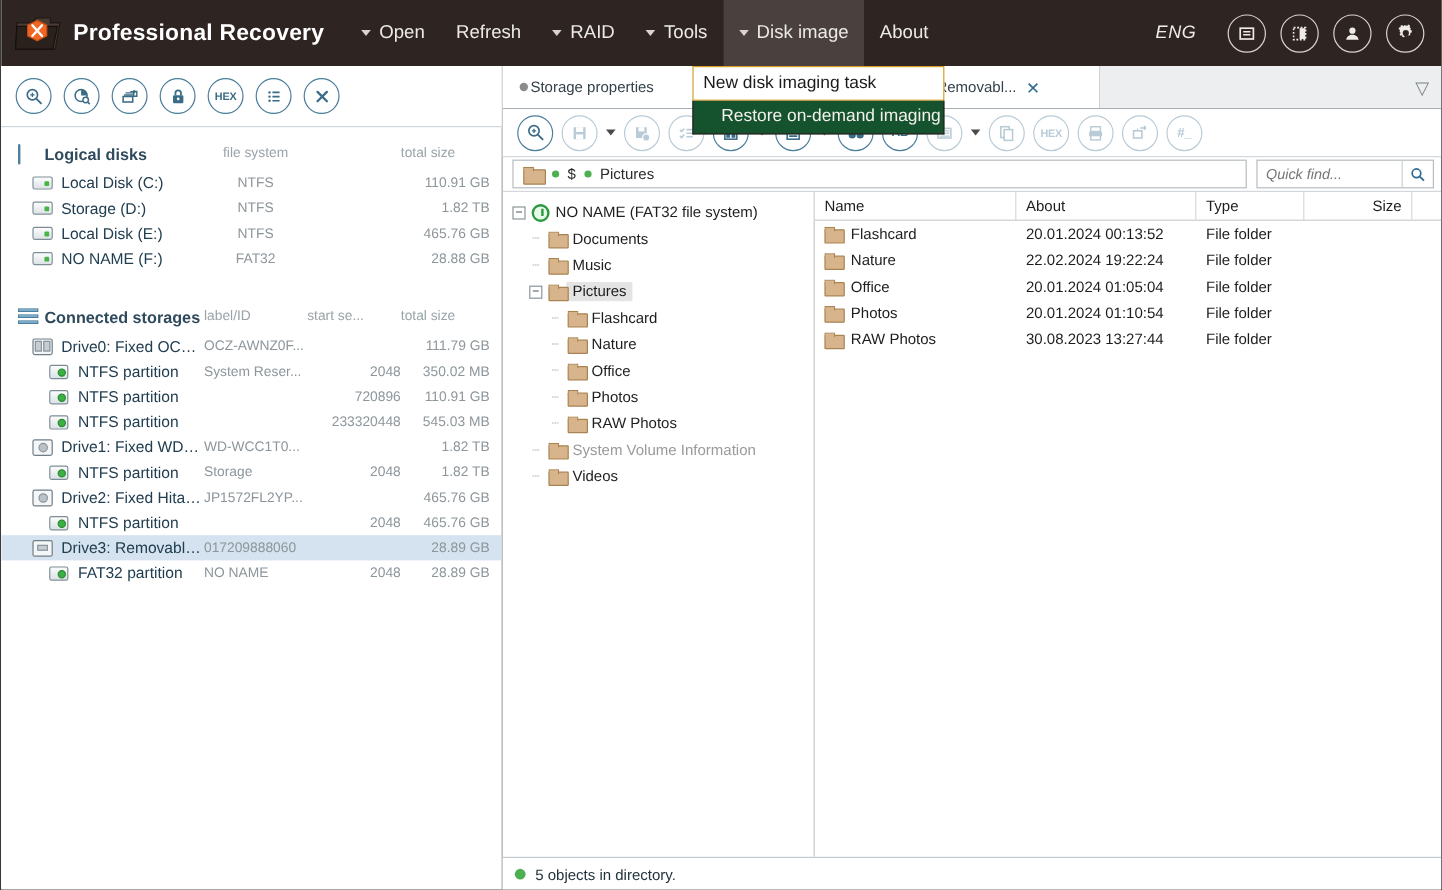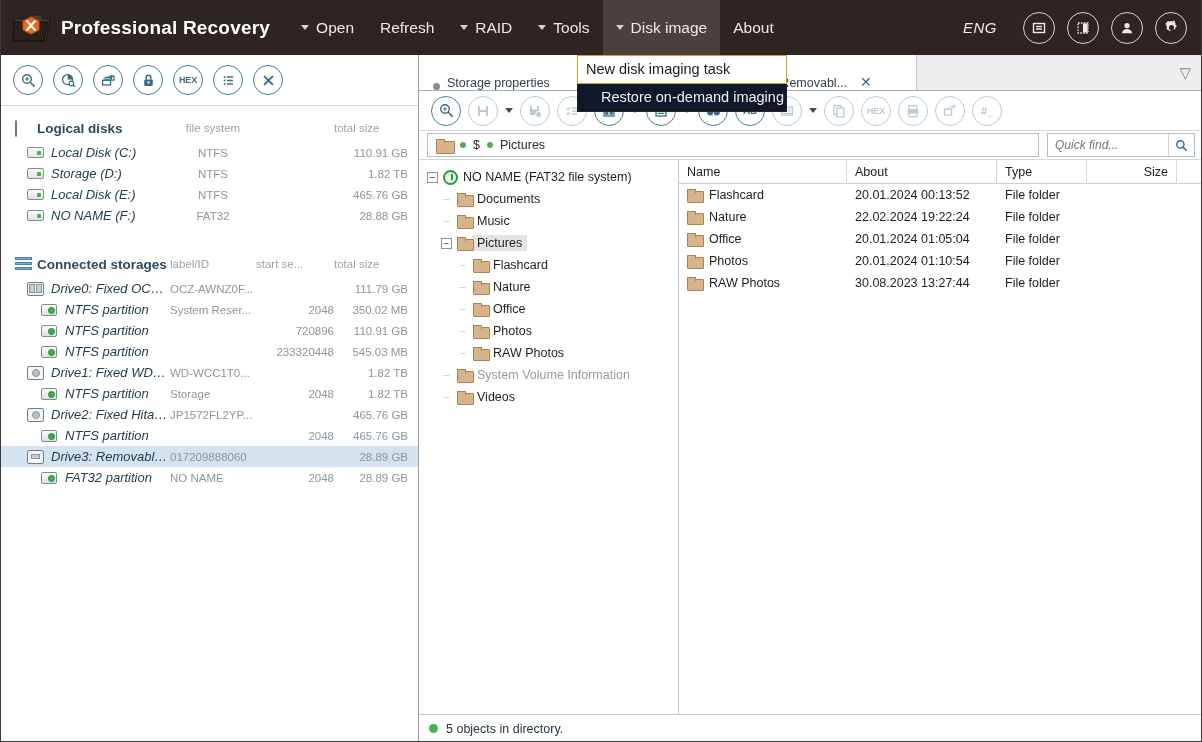--- a/index.html
+++ b/index.html
@@ -57,21 +57,21 @@
   
   .dropdown {
     position: absolute; left: 576px; top: 55px; z-index: 60;
     width: 210px;
     font-size: 14.5px;
   }
   .dd-item {
     padding: 4px 8px 5px 8px; line-height: 18px; white-space: nowrap;
   }
   .dd-item.hover { background: #ffffff; color: #1b1b1b; border: 1.6px solid #d79e28; }
-  .dd-item.normal { background: #0f172a; color: #f3f0ed; border: 1.6px solid #2e2522; border-top: none; padding-left: 23px;}
+  .dd-item.normal { background: #14532d; color: #f3f0ed; border: 1.6px solid #2e2522; border-top: none; padding-left: 23px;}
 
   
   .body { display: flex; height: 687px; background:#fff; }
   .left-pane {
     width: 418px; flex: 0 0 418px; background: #ffffff;
     border-right: 1px solid #9b9b9b;
     display: flex; flex-direction: column;
   }
   .right-pane { flex: 1 1 auto; display: flex; flex-direction: column; background: #fff; min-width: 0;}
 
@@ -97,38 +97,38 @@
     padding: 0 10px 0 14px; font-size: 13.5px; font-weight: bold; color: #2f4a5c;
   }
   .grp-head .gi { width: 22px; display:flex; align-items:center; }
   .grp-head .gtitle { flex: 1 1 auto; }
   .col-h { font-size: 11.5px; font-weight: normal; color: #9aa3a8; text-align: left; }
   .row {
     display: flex; align-items: center; height: 21px;
     padding: 0 10px 0 14px; font-size: 13px; color: #213e50;
   }
   .row.sel { background: #d4e3ef; }
-  .row .nm { flex: 1 1 auto; white-space: nowrap; overflow: hidden; text-overflow: ellipsis; font-style: italic; }
+  .row .nm { flex: 1 1 auto; white-space: nowrap; overflow: hidden; text-overflow: ellipsis; }
   .row .c2 { width: 86px; font-size: 11.5px; color: #8d969b; text-align: left; flex: 0 0 86px;
              white-space: nowrap; overflow: hidden; }
   .row .c2.center { text-align: center; }
   .row .c3 { width: 78px; font-size: 11.5px; color: #8d969b; text-align: right; flex: 0 0 78px; }
   .row .c4 { width: 74px; font-size: 11.5px; color: #8d969b; text-align: right; flex: 0 0 74px; }
   .row .ic { width: 24px; flex: 0 0 24px; display: flex; align-items: center; }
   .pad1 { padding-left: 26px; }
   .pad2 { padding-left: 40px; }
   .spacer-12 { height: 12px; }
 
   
   .tabbar {
     height: 36px; display: flex; align-items: stretch;
     background: #ffffff; border-bottom: 1px solid #a8b0b5;
   }
   .tab {
-    display: flex; align-items: flex-end; gap: 7px;
+    display: flex; align-items: center; gap: 2px;
     padding: 0 14px; font-size: 12.5px; color: #33424b;
     border-right: 1px solid #c3c9cd;
     background: #ffffff; max-width: 330px;
   }
   .tab .dot { width: 7px; height: 7px; border-radius: 50%; background: #8b8b8b; flex:0 0 auto;}
   .tab .lbl { white-space: nowrap; overflow: hidden; text-overflow: ellipsis; }
   .tab .x { color: #2d6a90; font-size: 14px; margin-left: 6px; }
   .tabfill { flex: 1 1 auto; background: #eceeef; display:flex; align-items:center; justify-content:flex-end; padding-right:10px;}
   .collapse-ic { color: #7b858b; font-size: 15px; }
 

